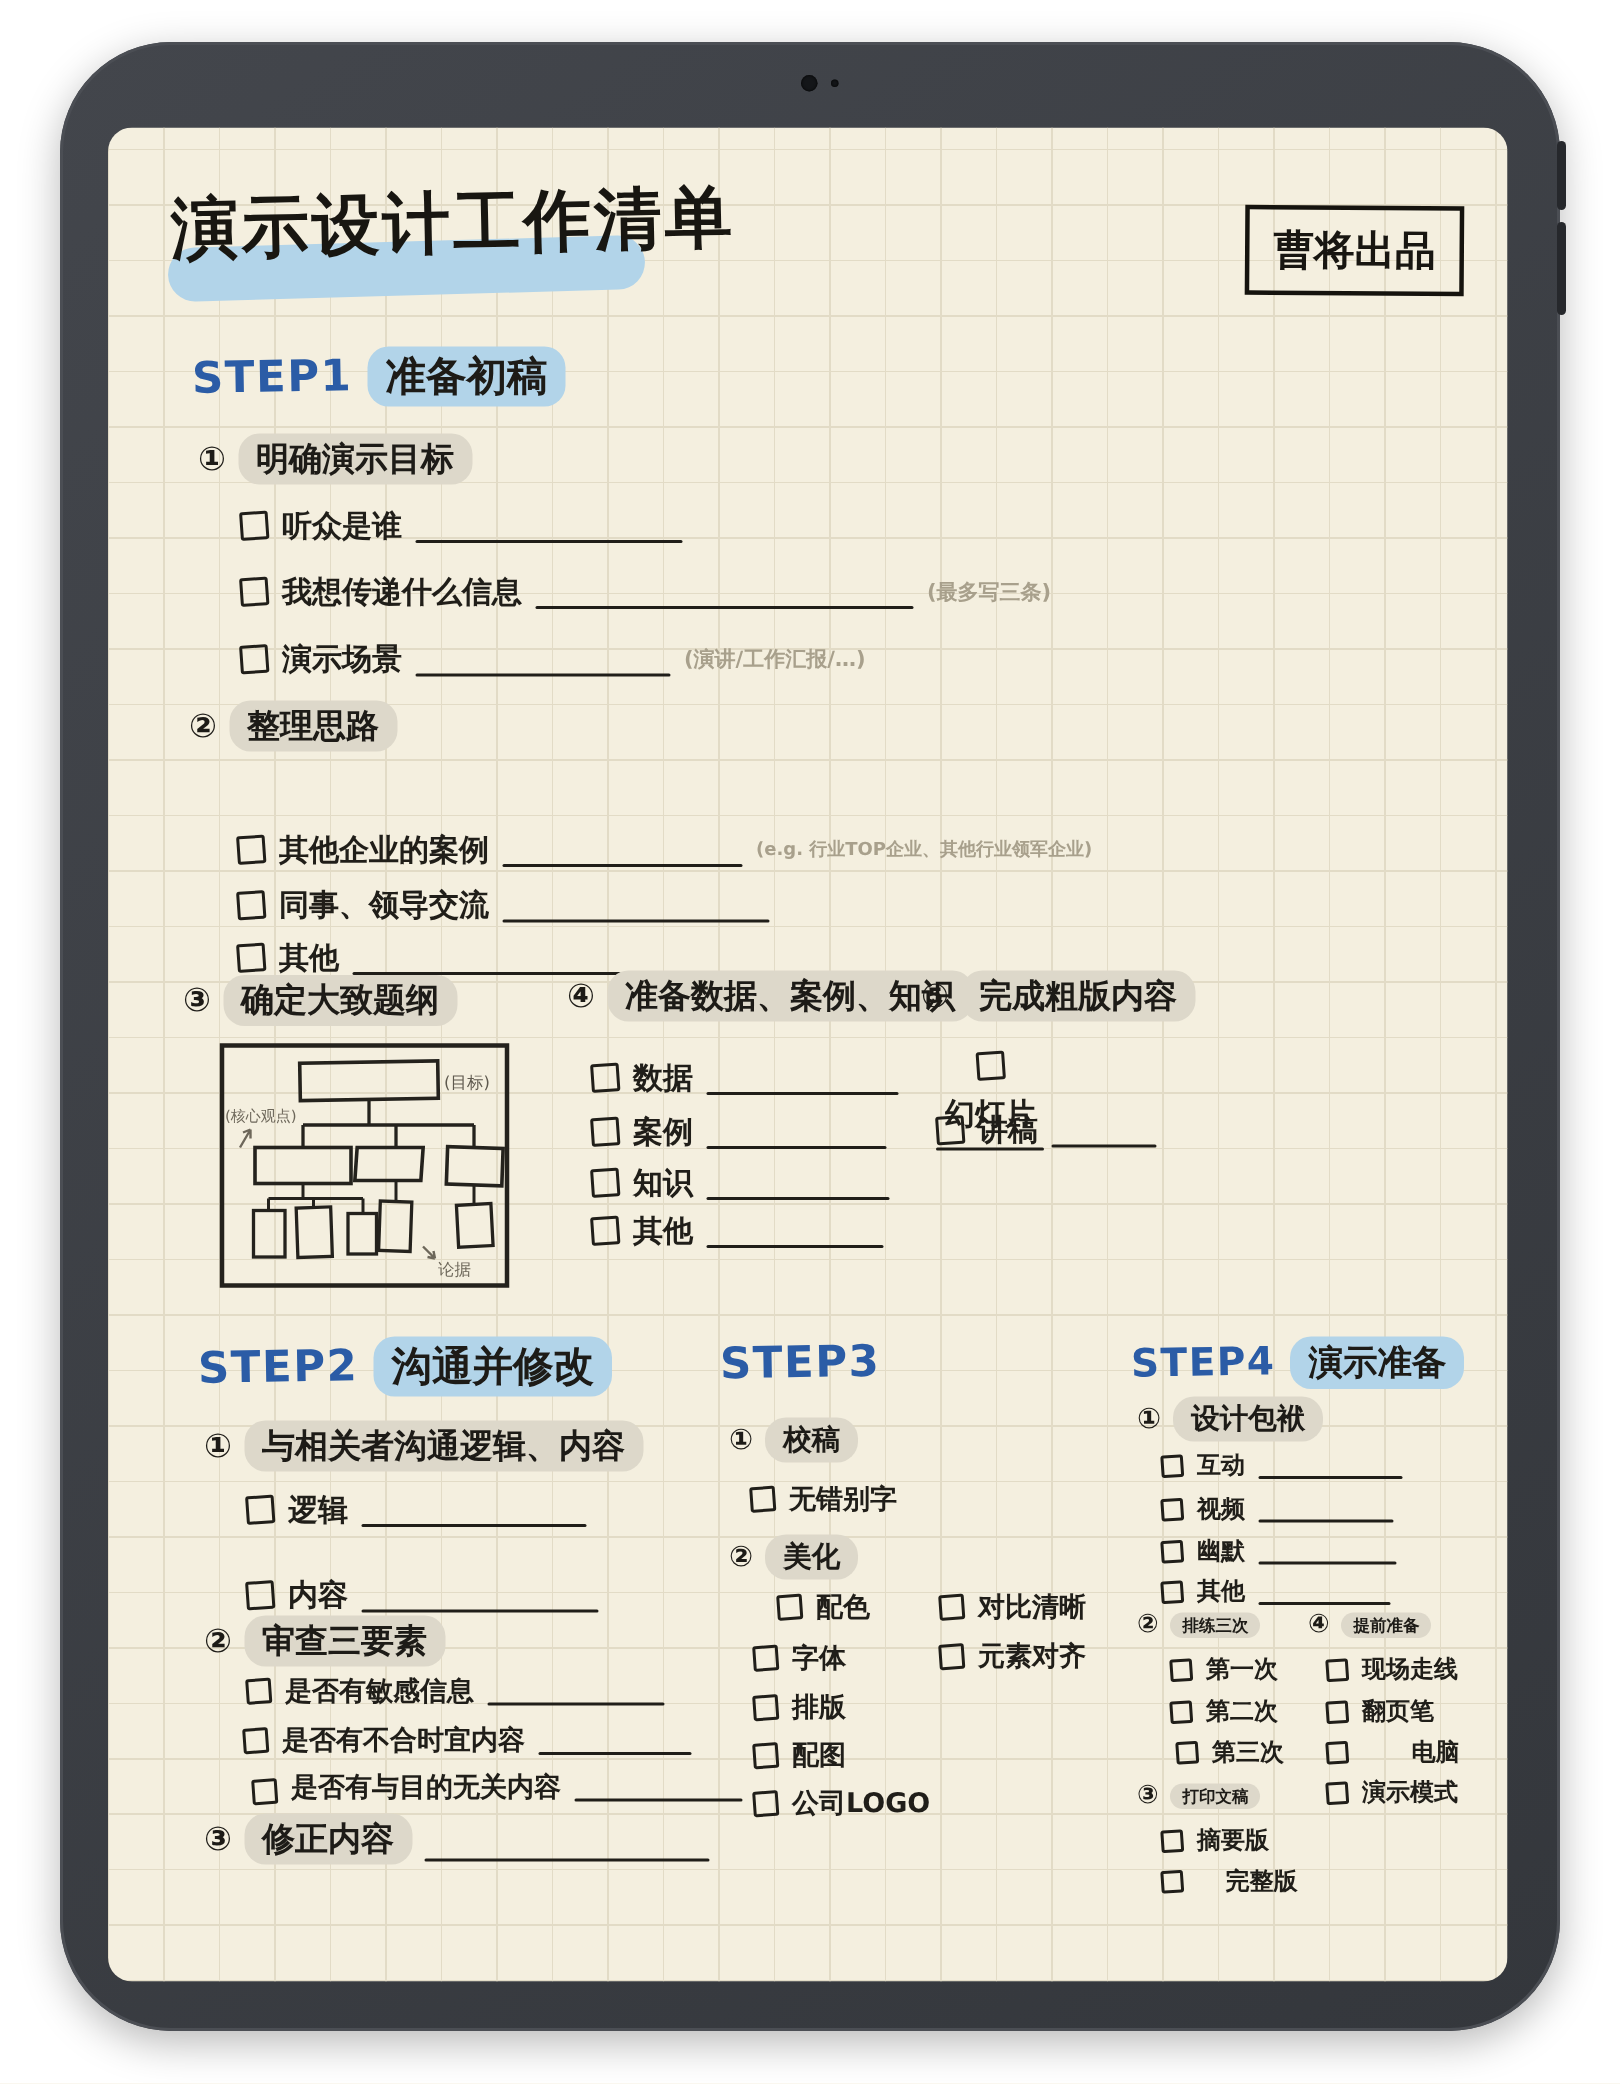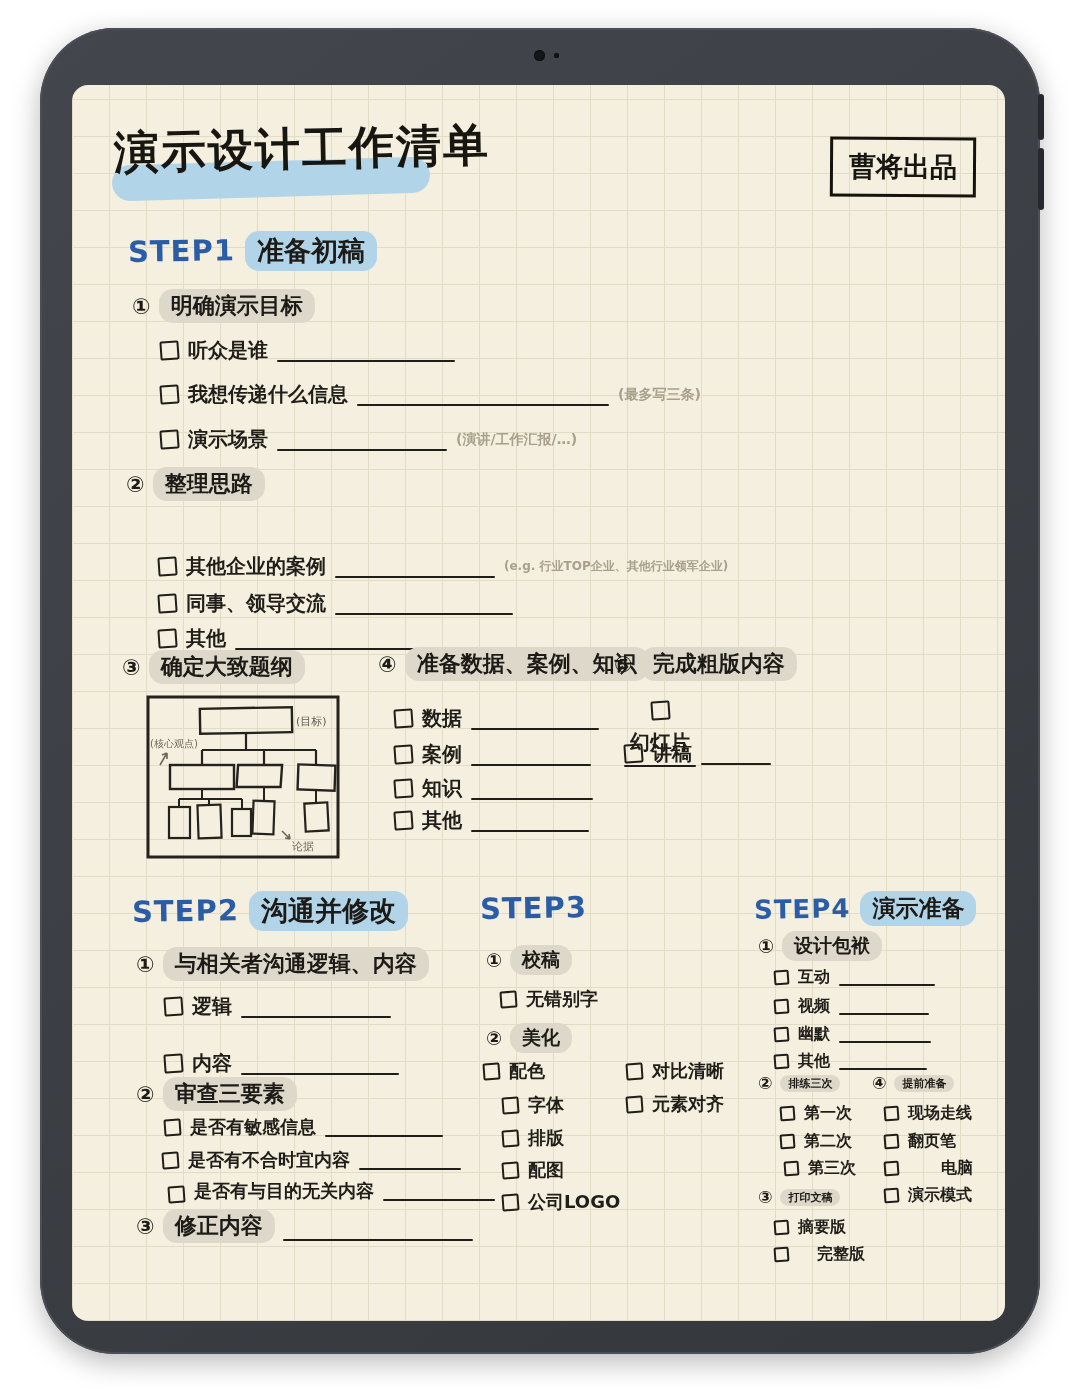--- a/index.html
+++ b/index.html
@@ -252,21 +252,21 @@
     </div>
     <div class="abs row sm" style="left:428px;top:902px;">
       <span class="cb"></span>
       <span class="lbl">无错别字</span>
     </div>
 
     <div class="abs sec sm" style="left:414px;top:938px;">
       <span class="num">②</span>
       <span class="pill gray">美化</span>
     </div>
-    <div class="abs row sm" style="left:411px;top:974px;">
+    <div class="abs row sm" style="left:446px;top:974px;">
       <span class="cb"></span>
       <span class="lbl">配色</span>
     </div>
     <div class="abs row sm" style="left:430px;top:1008px;">
       <span class="cb"></span>
       <span class="lbl">字体</span>
     </div>
     <div class="abs row sm" style="left:430px;top:1041px;">
       <span class="cb"></span>
       <span class="lbl">排版</span>

